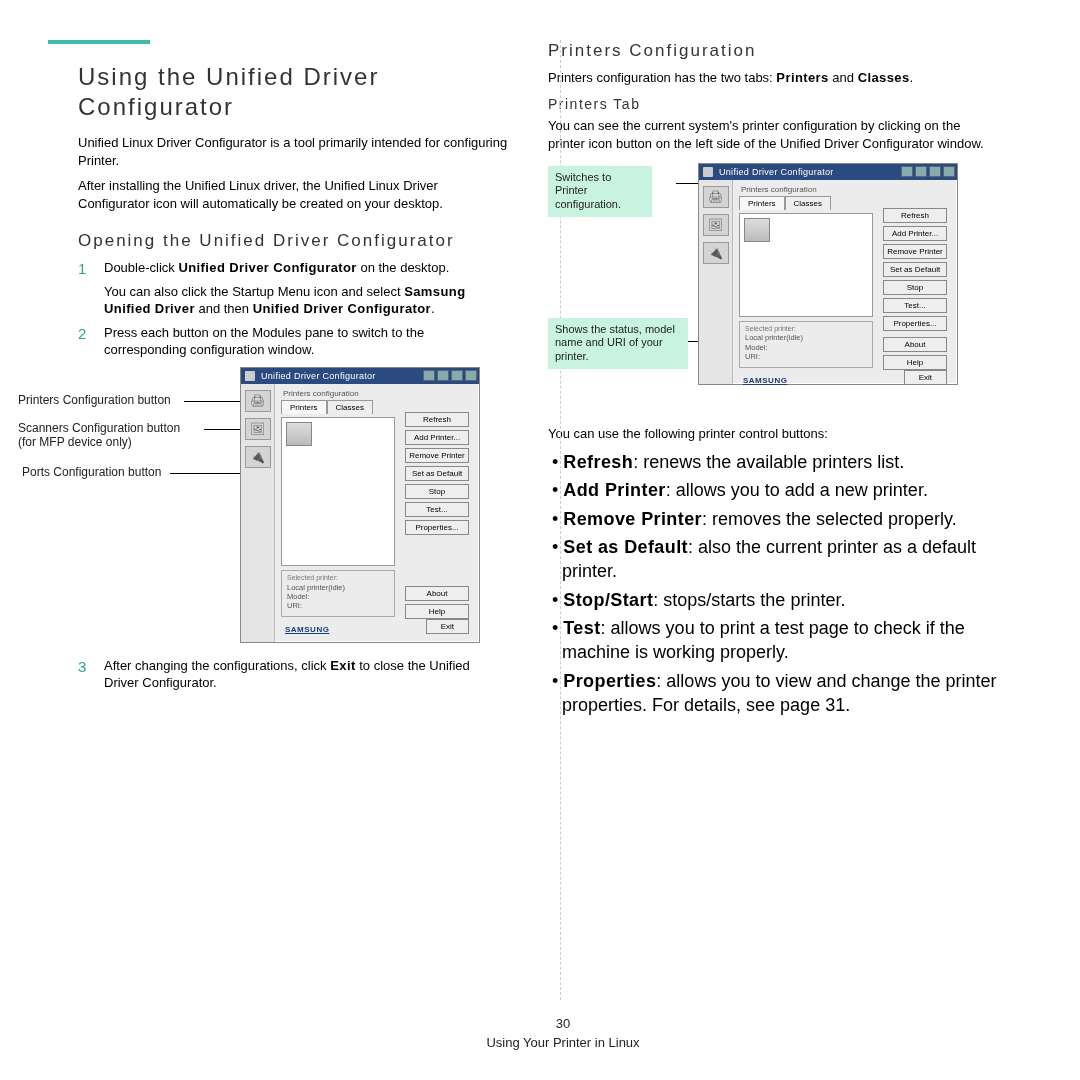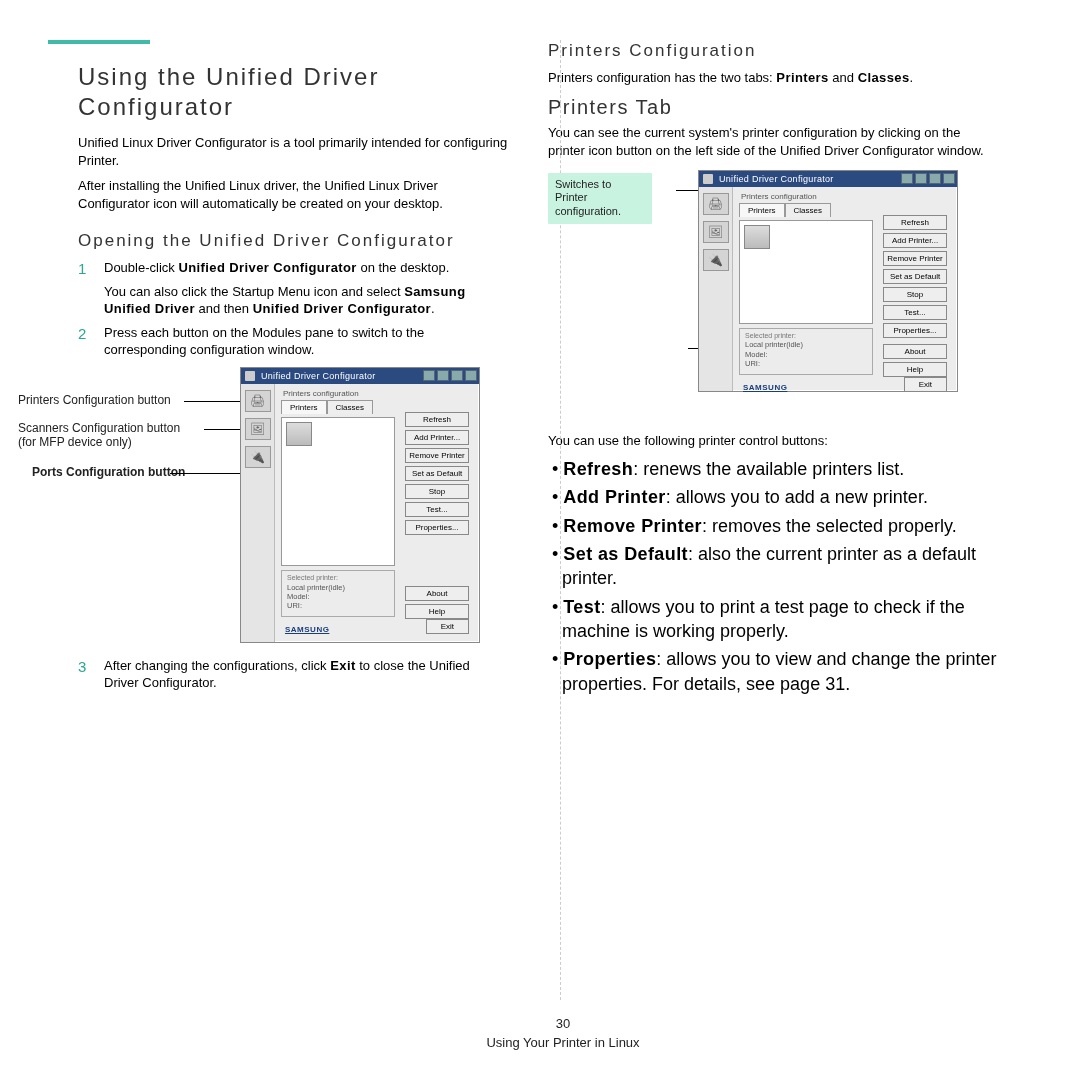--- a/index.html
+++ b/index.html
@@ -49,21 +49,21 @@
   h2.sub-title {
     font-size: 17px;
     font-weight: 400;
     color: #333;
     letter-spacing: 2px;
     line-height: 1.35;
     margin-bottom: 6px;
     margin-top: 18px;
   }
   h3.sub-sub-title {
-    font-size: 20px;
+    font-size: 14px;
     font-weight: 400;
     letter-spacing: 1.5px;
     color: #333;
     margin: 10px 0 5px;
   }
   p.body {
     font-size: 13px;
     line-height: 1.35;
     margin-bottom: 8px;
   }
@@ -232,21 +232,21 @@
 
     <div class="fig-block">
       <div class="ann-label" style="top:26px; left:0;">Printers Configuration button</div>
       <div class="ann-line" style="top:34px; left:166px; width:56px;"></div>
 
       <div class="ann-label" style="top:54px; left:0;">
         <span>Scanners Configuration button</span><br><span>(for MFP device only)</span>
       </div>
       <div class="ann-line" style="top:62px; left:186px; width:36px;"></div>
 
-      <div class="ann-label" style="top:98px; left:14px;font-weight:bold;">Ports Configuration button</div>
+      <div class="ann-label" style="top:98px; left:4px;">Ports Configuration button</div>
       <div class="ann-line" style="top:106px; left:152px; width:70px;"></div>
 
       <div class="appwin" style="left:222px; top:0; width:240px; height:276px;">
         <div class="titlebar">
           <span>Unified Driver Configurator</span>
           <div class="winbtns">
               <span></span>
               <span></span>
               <span></span>
               <span></span>
@@ -317,20 +317,21 @@
     <h3 class="sub-sub-title">Printers Tab</h3>
     <p class="body">You can see the current system's printer configuration by clicking on the printer icon button on the left side of the Unified Driver Configurator window.</p>
 
     <div class="fig-block-r">
       <div class="callout" style="top:3px; left:0; width:104px;">Switches to Printer configuration.</div>
       <div class="callout-line" style="top:20px; left:128px; width:44px;"></div>
 
       <div class="callout" style="top:72px; left:196px; width:120px;">Shows all of the installed printer.</div>
       <div class="callout-line" style="top:72px; left:240px; width:1px; height:30px; background:#000;"></div>
 
+      <div class="callout" style="top:155px; left:0; width:140px;">Shows the status, model name and URI of your printer.</div>
       <div class="callout-line" style="top:178px; left:140px; width:62px;"></div>
 
       <div class="appwin" style="left:150px; top:0; width:260px; height:222px;">
         <div class="titlebar">
           <span>Unified Driver Configurator</span>
           <div class="winbtns">
               <span></span>
               <span></span>
               <span></span>
               <span></span>
@@ -381,20 +382,21 @@
         </div>
       </div>
     </div>
 
     <p class="body">You can use the following printer control buttons:</p>
     <ul class="bullets">
       <li><span class="bold-inline">Refresh</span><span>: renews the available printers list.</span></li>
       <li><span class="bold-inline">Add Printer</span><span>: allows you to add a new printer.</span></li>
       <li><span class="bold-inline">Remove Printer</span><span>: removes the selected properly.</span></li>
       <li><span class="bold-inline">Set as Default</span><span>: also the current printer as a default printer.</span></li>
+      <li><span class="bold-inline">Stop/Start</span><span>: stops/starts the printer.</span></li>
       <li><span class="bold-inline">Test</span><span>: allows you to print a test page to check if the machine is working properly.</span></li>
       <li><span class="bold-inline">Properties</span><span>: allows you to view and change the printer properties. For details, see page 31.</span></li>
     </ul>
   </div>
 </div>
 
 <div class="page-footer">
   <span class="pno">30</span>
   <span>Using Your Printer in Linux</span>
 </div>

